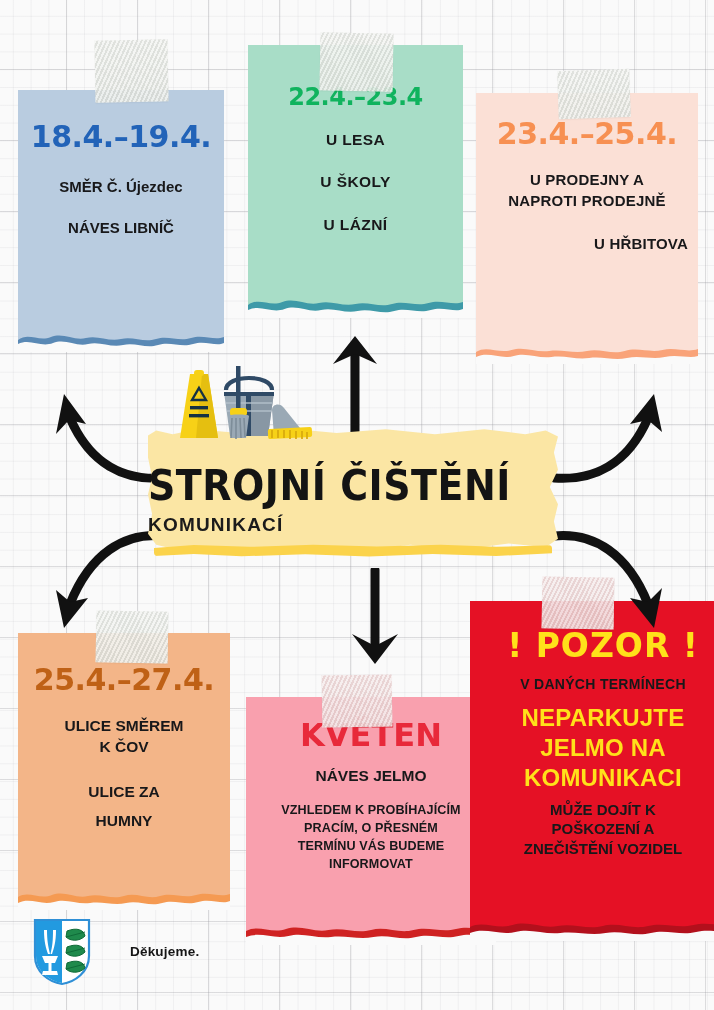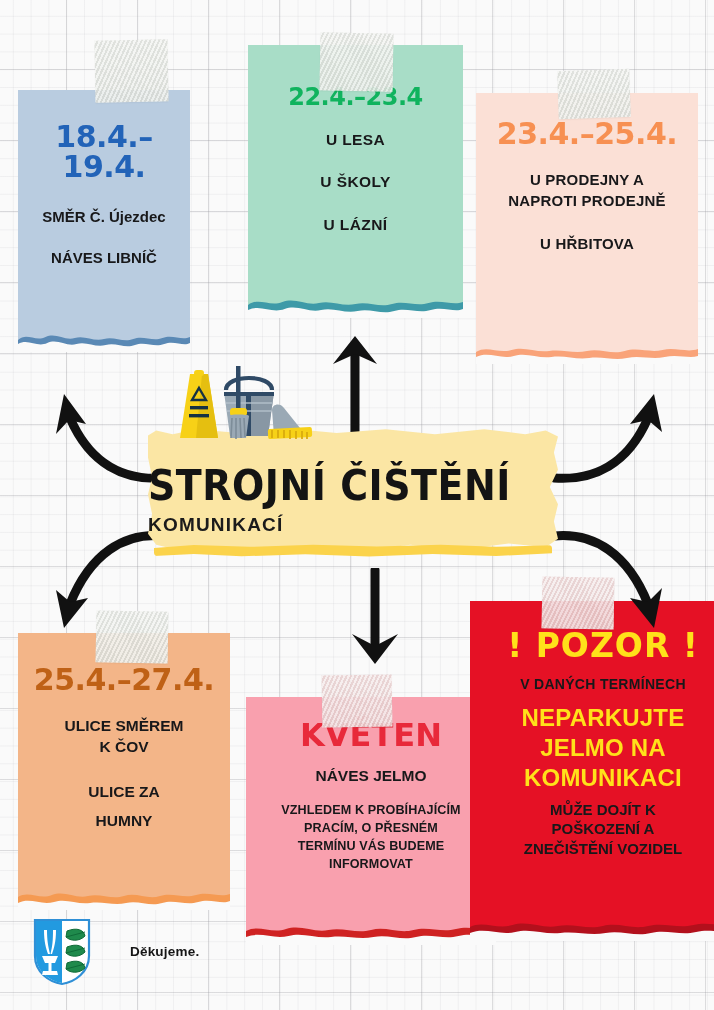--- a/index.html
+++ b/index.html
@@ -80,21 +80,21 @@
     position:absolute;left:130px;top:944px;z-index:14;
     font-size:13.5px;font-weight:800;color:#151515;letter-spacing:.2px;
   }
   #crest{position:absolute;left:33px;top:918px;width:58px;height:68px;z-index:14;}
 </style>
 </head>
 <body>
 
 <div id="poster">
 
-  <div class="paper" style="left:18px;top:90px;width:172px;height:255px;background:#b9cce0;">
+  <div class="paper" style="left:18px;top:90px;width:206px;height:255px;background:#b9cce0;">
     <div class="tape" style="left:77px;top:-50px;width:73px;height:62px;transform:rotate(-1deg);"></div>
     <div class="inner" style="padding-top:32px;">
       <div class="date" style="font-size:30px;color:#2263b8;">18.4.–19.4.</div>
       <div class="lines" style="margin-top:26px;font-size:15px;">
         <div>SMĚR Č. Újezdec</div>
         <div style="margin-top:23px;">NÁVES LIBNÍČ</div>
       </div>
     </div>
     <div class="torn">
       <svg viewBox="0 0 200 26" preserveAspectRatio="none">
@@ -122,21 +122,21 @@
     </div>
   </div>
 
   <div class="paper" style="left:476px;top:93px;width:222px;height:264px;background:#fbe0d6;">
     <div class="tape" style="left:82px;top:-23px;width:72px;height:48px;transform:rotate(-2deg);"></div>
     <div class="inner" style="padding-top:26px;">
       <div class="date" style="font-size:30px;color:#f79052;">23.4.–25.4.</div>
       <div class="lines" style="margin-top:22px;font-size:15px;letter-spacing:.2px;">
         <div style="margin:14px 0 0;">U PRODEJNY A</div>
         <div style="margin:3px 0 0;">NAPROTI PRODEJNĚ</div>
-        <div style="margin-top:26px;">U HŘBITOVA</div>
+        <div style="margin-top:26px;text-align:right;">U HŘBITOVA</div>
       </div>
     </div>
     <div class="torn">
       <svg viewBox="0 0 200 26" preserveAspectRatio="none">
         <path d="M0,14 C10,7 20,16 32,12 C44,8 54,15 66,13 C78,11 88,16 100,13 C112,10 122,17 134,13 C146,9 156,15 168,12 C180,9 190,15 200,11 L200,26 L0,26 Z" fill="#f9a379"></path>
         <path d="M0,19 C12,13 22,22 34,18 C46,14 56,21 68,19 C80,17 90,22 102,20 C114,18 124,23 136,20 C148,17 158,22 170,19 C182,16 192,21 200,18 L200,26 L0,26 Z" fill="#fafafa"></path>
       </svg>
     </div>
   </div>
 

